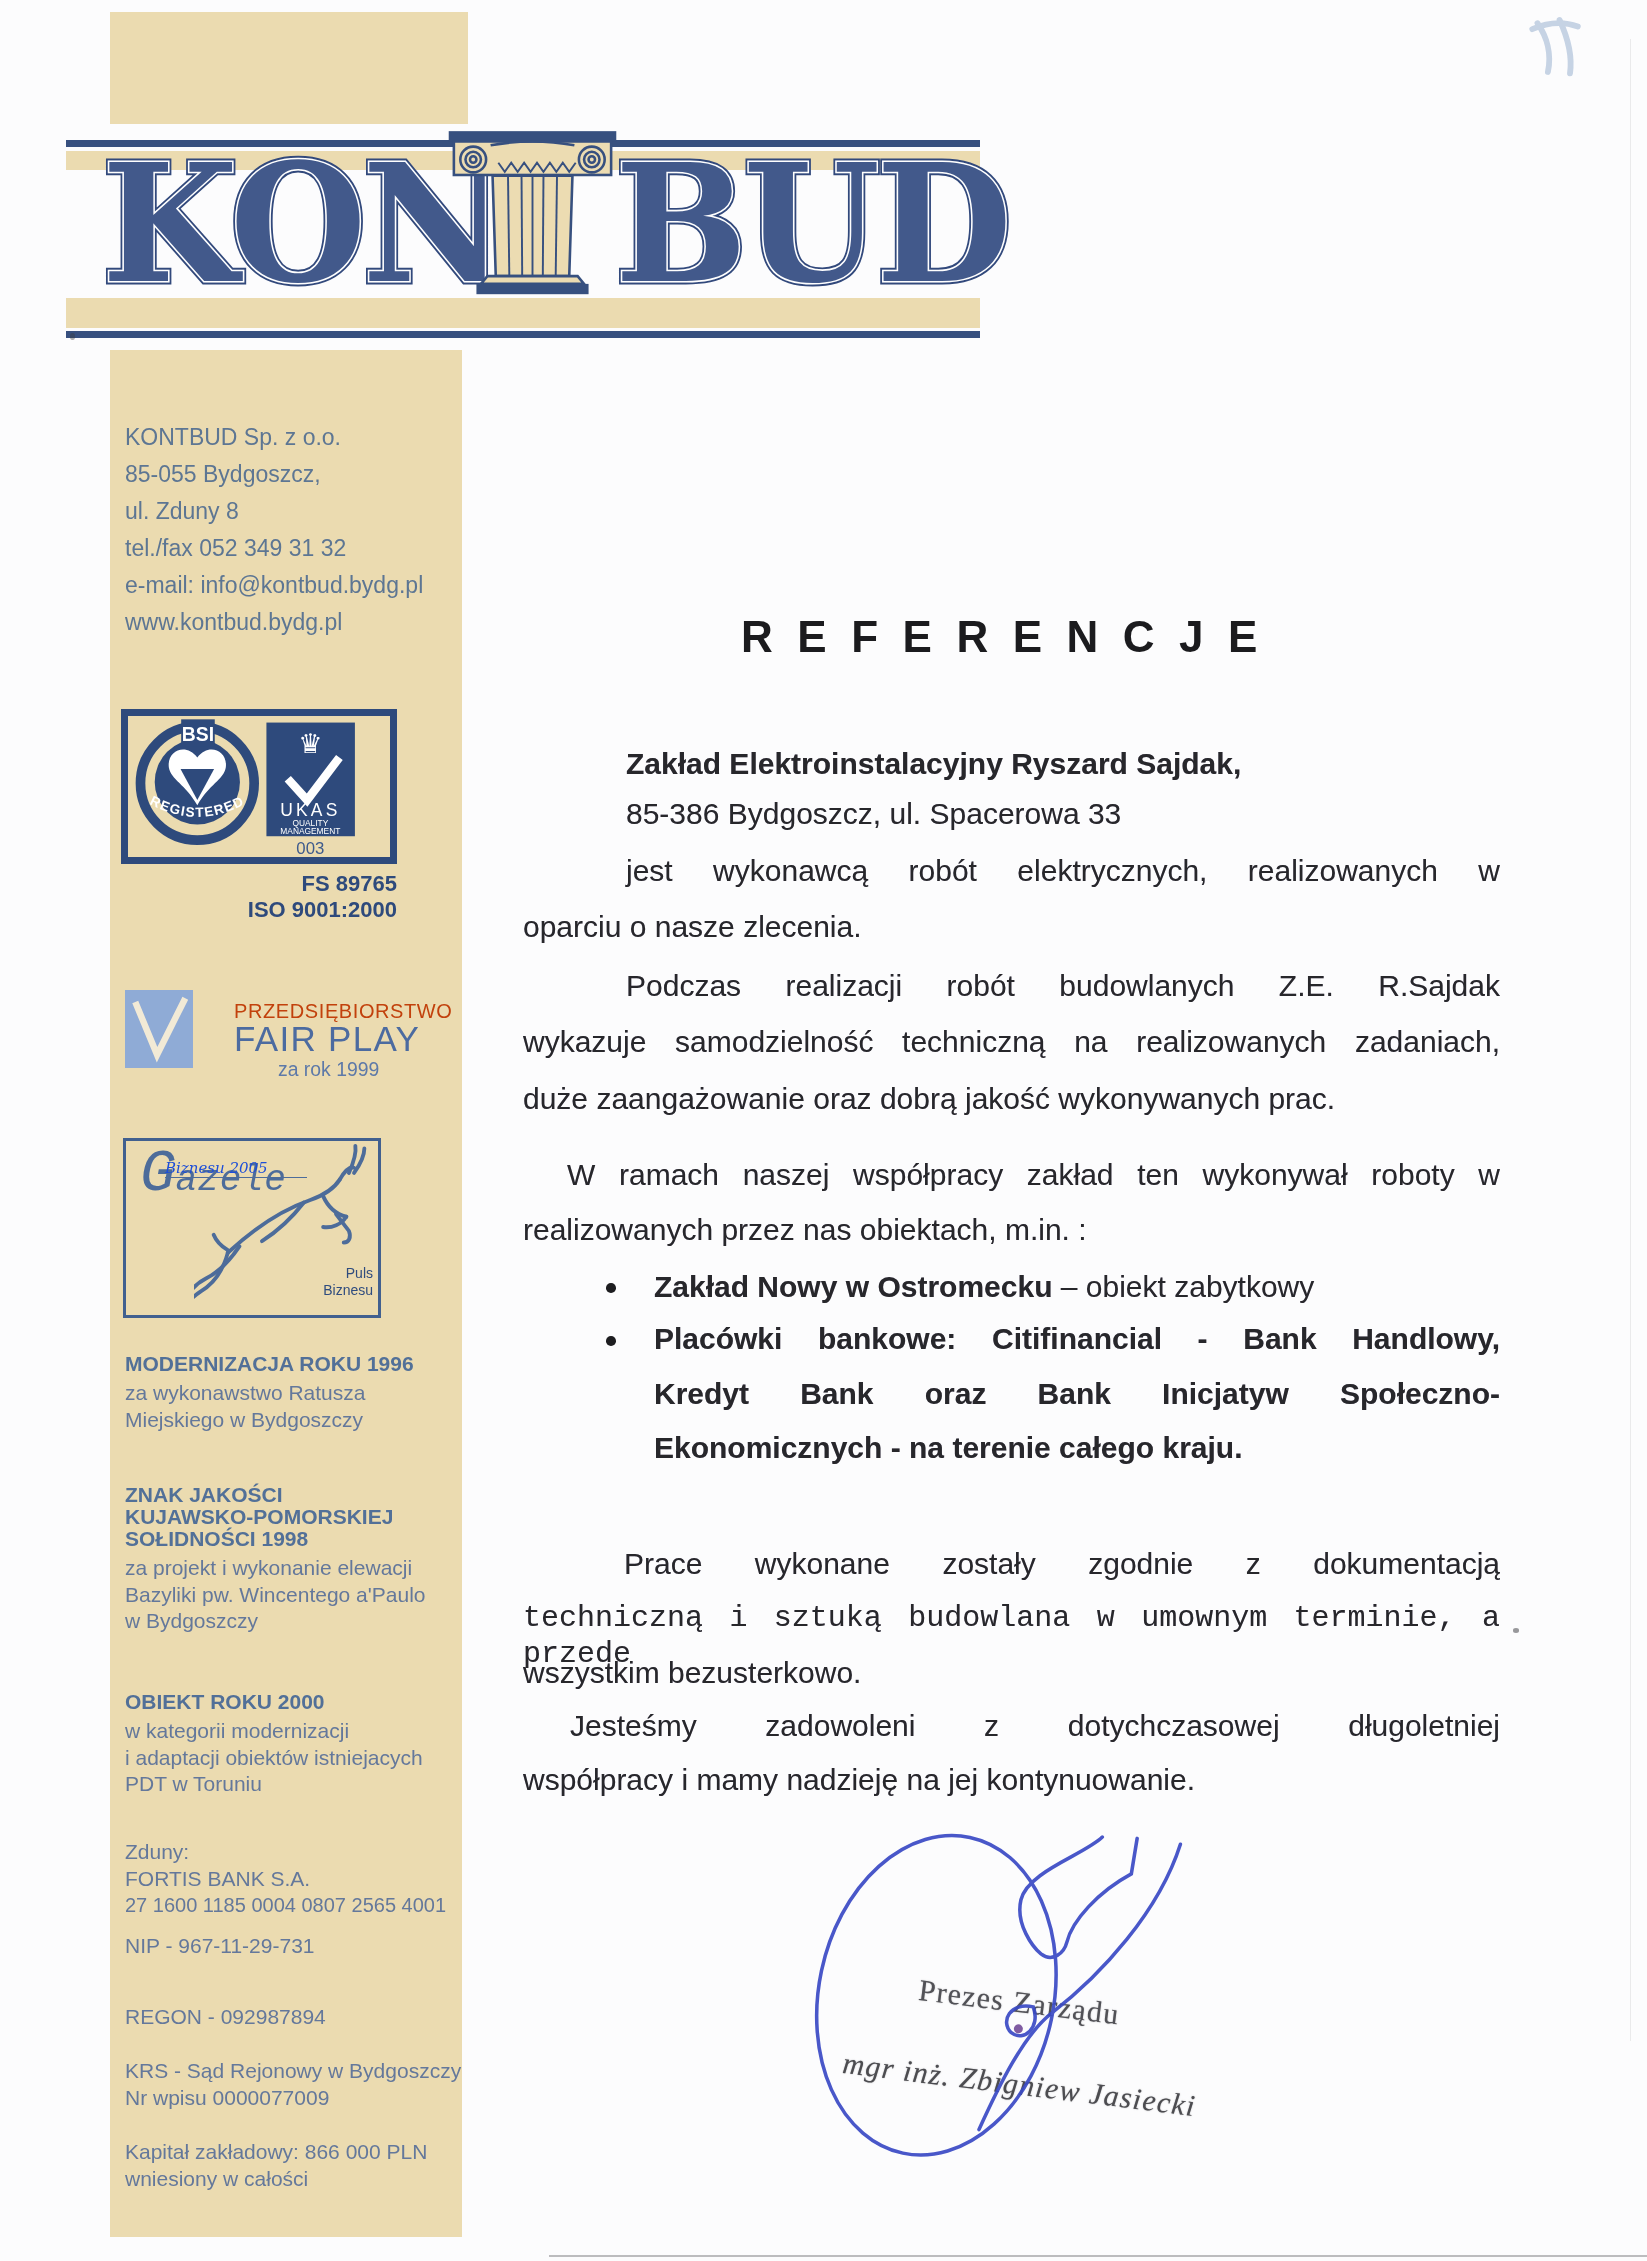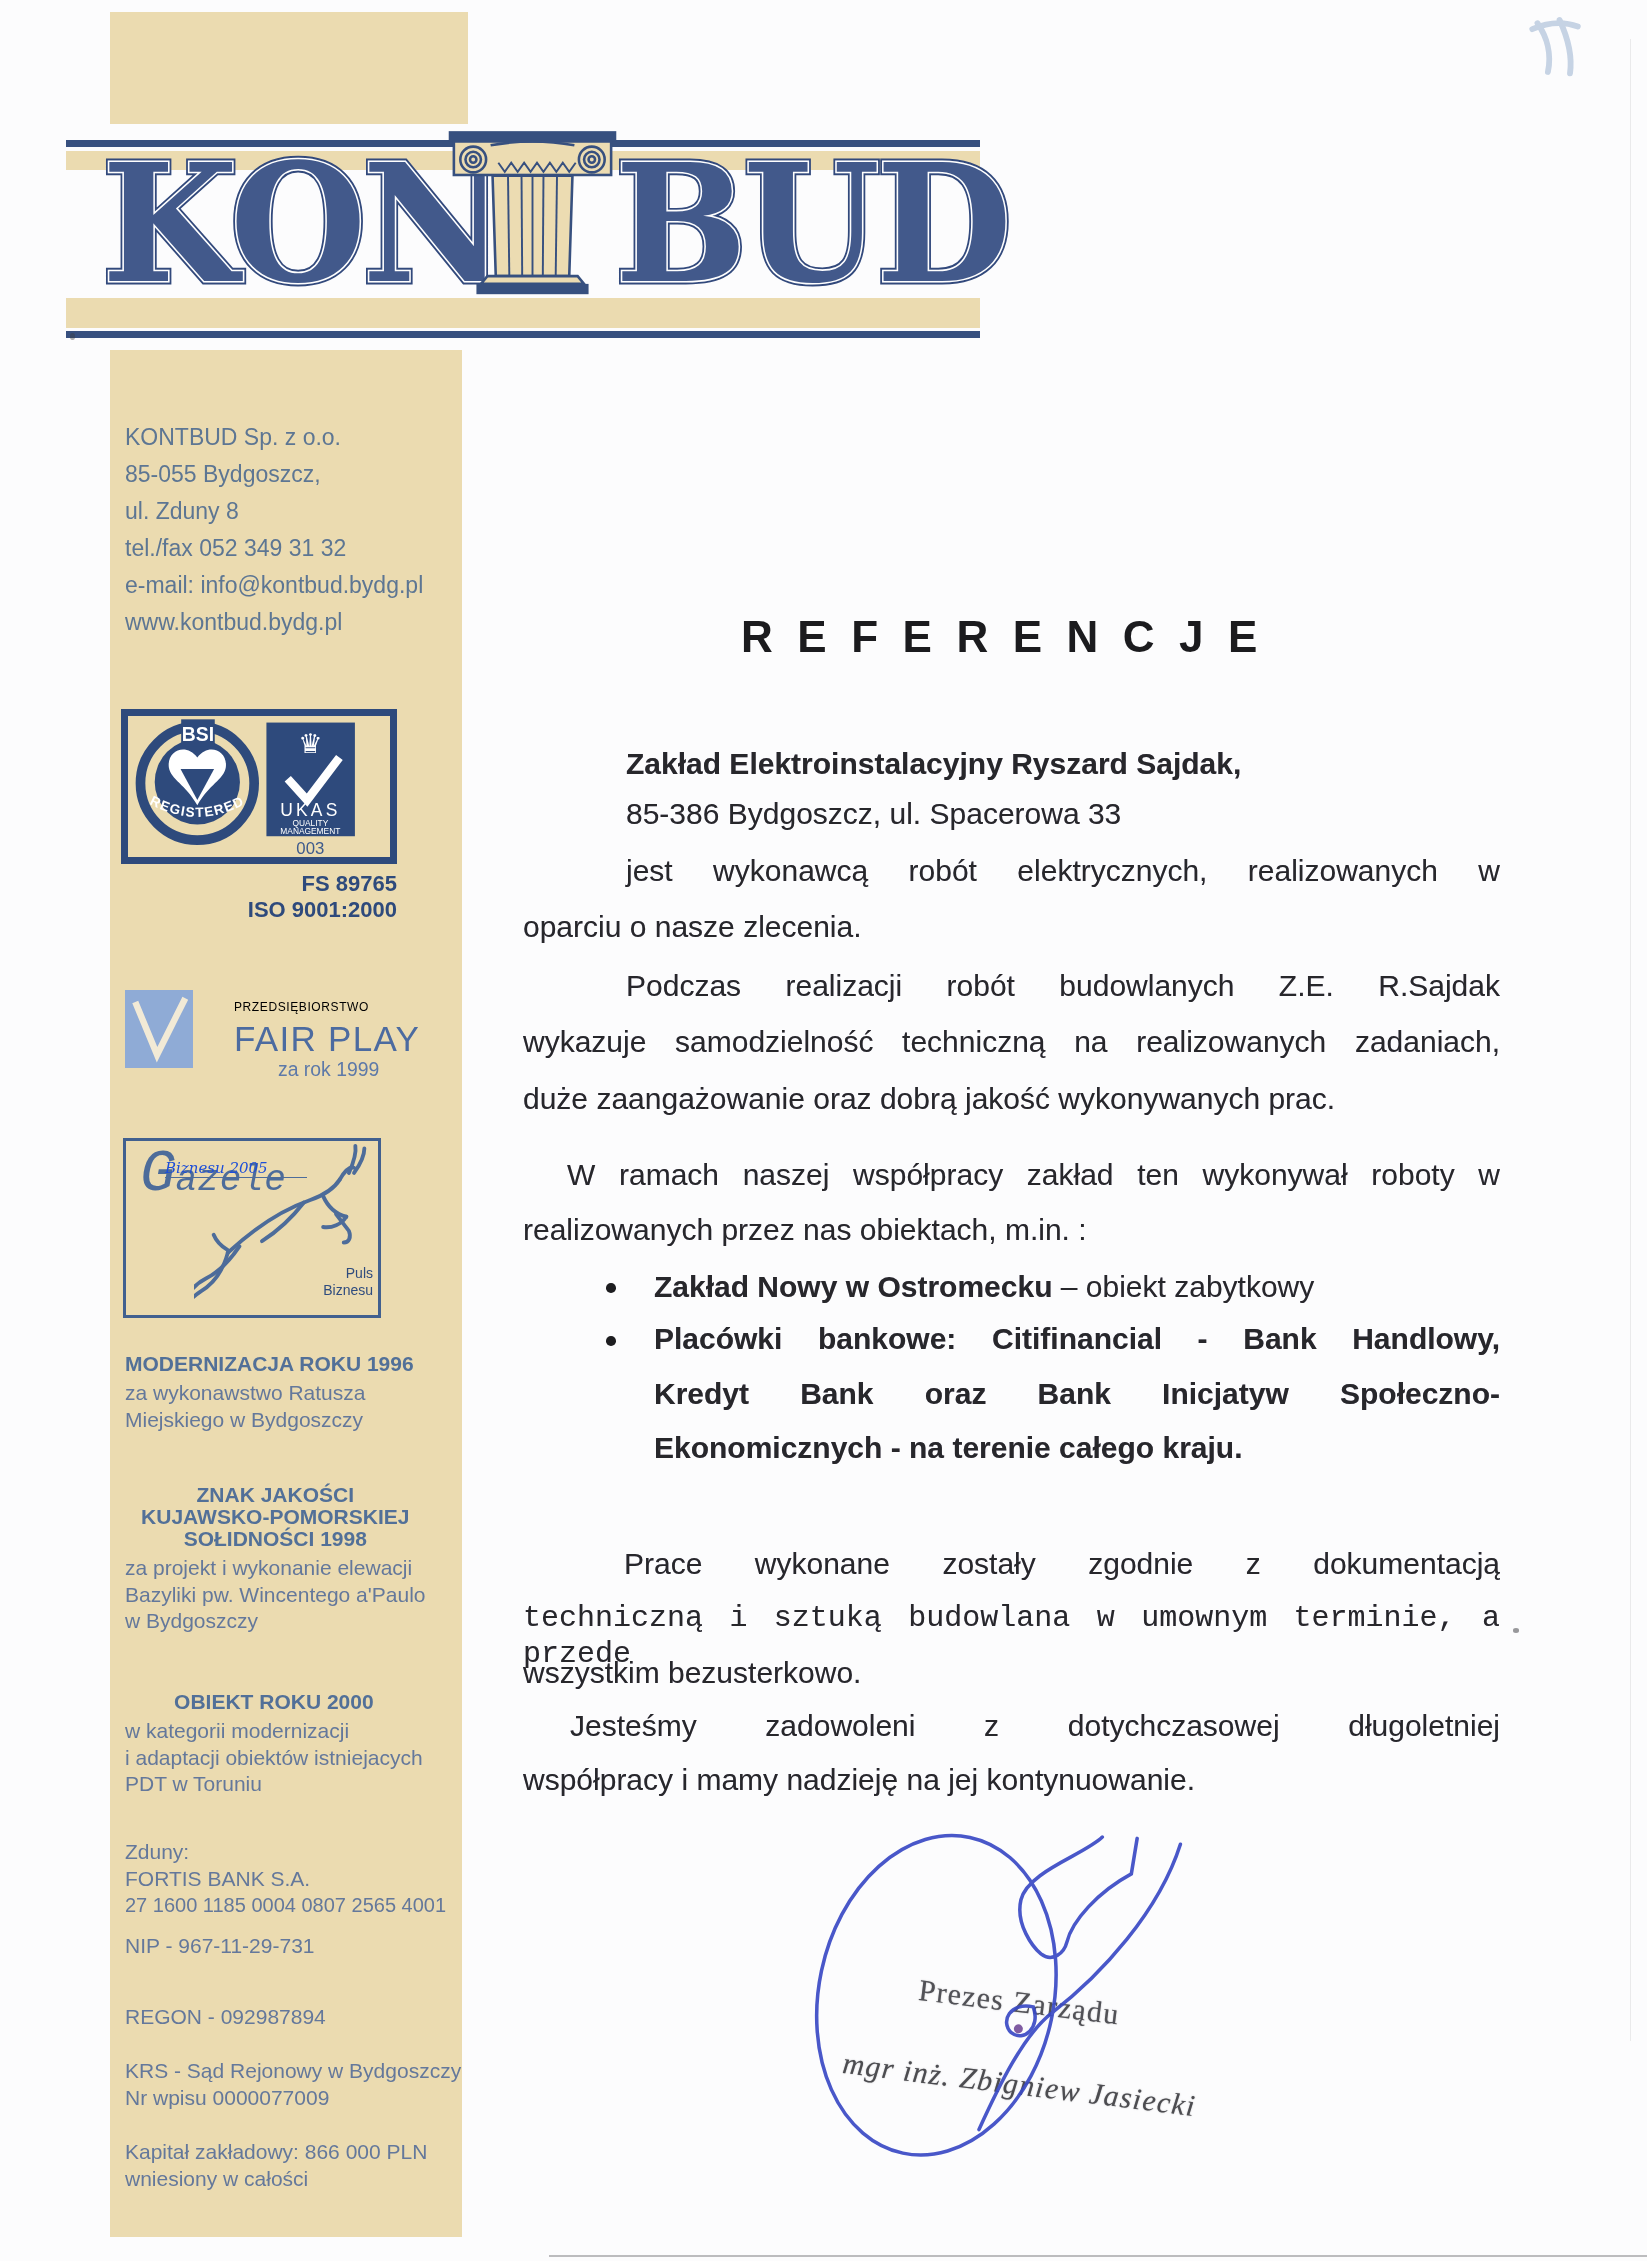--- a/index.html
+++ b/index.html
@@ -8,21 +8,21 @@
   
   .beige{background:#ebdbb0;}
   .navy-line{background:#37507f;}
   .logo-word{position:absolute;top:142px;font-family:"DejaVu Serif",serif;font-weight:bold;font-size:163px;line-height:163px;letter-spacing:-3.9px;transform:scaleX(.96);transform-origin:left top;white-space:nowrap;}
   .logo-word span{position:absolute;left:0;top:0;}
   .lw-back{-webkit-text-stroke:7px #32497c;color:#32497c;}
   .lw-mid{-webkit-text-stroke:3.2px #ffffff;color:#ffffff;}
   .lw-top{color:#42598b;}
   
   .side-txt{color:#64789b;font-size:21px;line-height:26.5px;}
-  .side-hd{color:#527098;font-weight:bold;font-size:21px;line-height:22px;text-align:center;}
+  .side-hd{color:#527098;font-weight:bold;font-size:21px;line-height:22px;}
   .addr{color:#5d7693;font-size:23px;line-height:37px;}
   .certbox{position:absolute;left:121px;top:709px;width:276px;height:155px;border:7.8px solid #2e4a7c;box-sizing:border-box;}
   .cert-code{position:absolute;width:276px;left:121px;text-align:right;color:#2e4a7c;font-weight:bold;font-size:22px;}
   .fair-sq{position:absolute;left:125px;top:990px;width:68px;height:78px;background:#8fabd6;}
   .gazbox{position:absolute;left:123px;top:1138px;width:258px;height:180px;border:3.2px solid #41608f;box-sizing:border-box;}
   
   .ln{position:absolute;left:523px;width:977px;font-size:30px;line-height:36px;color:#27272b;text-shadow:0 0 0.6px rgba(70,50,110,.35);white-space:nowrap;box-sizing:border-box;}
   .jl{white-space:normal;text-align:justify;text-align-last:justify;}
   .bl{font-weight:bold;}
   .bull{left:654px;width:846px;}
@@ -113,21 +113,21 @@
   <text x="481" y="1291" font-family="Liberation Sans, sans-serif" font-size="13" fill="#ffffff" text-anchor="middle">MANAGEMENT</text>
   <text x="481" y="1322" font-family="Liberation Sans, sans-serif" font-size="26" fill="#3d5a8c" text-anchor="middle">003</text>
 </svg>
 <div class="cert-code" style="top:871px;">FS 89765</div>
 <div class="cert-code" style="top:897px;">ISO 9001:2000</div>
 
 <div class="fair-sq"></div>
 <svg class="abs" style="left:125px;top:990px;" width="68" height="78" viewBox="0 0 106 120">
   <path d="M 16,18 L 50,100 L 94,12" stroke="#f2ead6" stroke-width="10" fill="none"></path>
 </svg>
-<div class="abs" style="left:234px;top:1000px;font-size:12px;letter-spacing:0.6px;color:#000000;">PRZEDSIĘBIORSTWO</div>
+<div class="abs" style="left:234px;top:1000px;font-size:20px;letter-spacing:0.6px;color:#c2410c;">PRZEDSIĘBIORSTWO</div>
 <div class="abs" style="left:234px;top:1019px;font-size:35px;letter-spacing:1.3px;color:#4c6ba0;">FAIR PLAY</div>
 <div class="abs" style="left:278px;top:1058px;font-size:19.4px;color:#5d79a8;">za rok 1999</div>
 
 <div class="gazbox"></div>
 <div class="abs" style="left:140px;top:1145px;font-family:Liberation Mono, monospace;font-style:italic;color:#4d6c9a;">
   <span style="font-size:59px;line-height:59px;">G</span><span style="font-size:36px;letter-spacing:0.6px;">azele</span>
 </div>
 <div class="abs" style="left:165px;top:1159px;font-family:'DejaVu Serif',serif;font-style:italic;font-size:15px;color:#1d4ed8;border-bottom:1.3px solid #4d6c9a;padding-right:39px;">Biznesu 2005</div>
 <svg class="abs" style="left:194px;top:1142px;" width="181" height="161" viewBox="0 0 280 250">
   <g stroke="#4d6c9a" stroke-width="6" fill="none" stroke-linecap="round">

